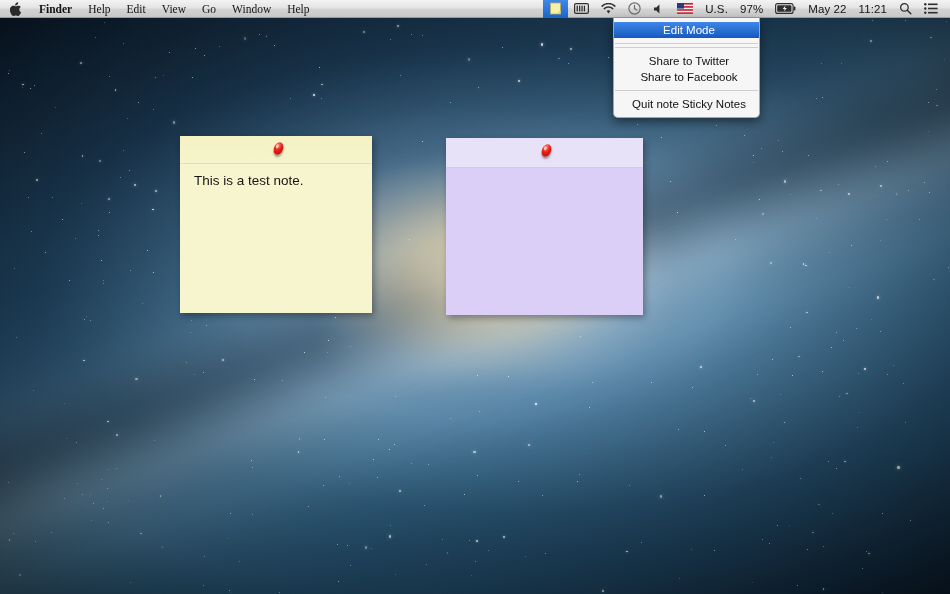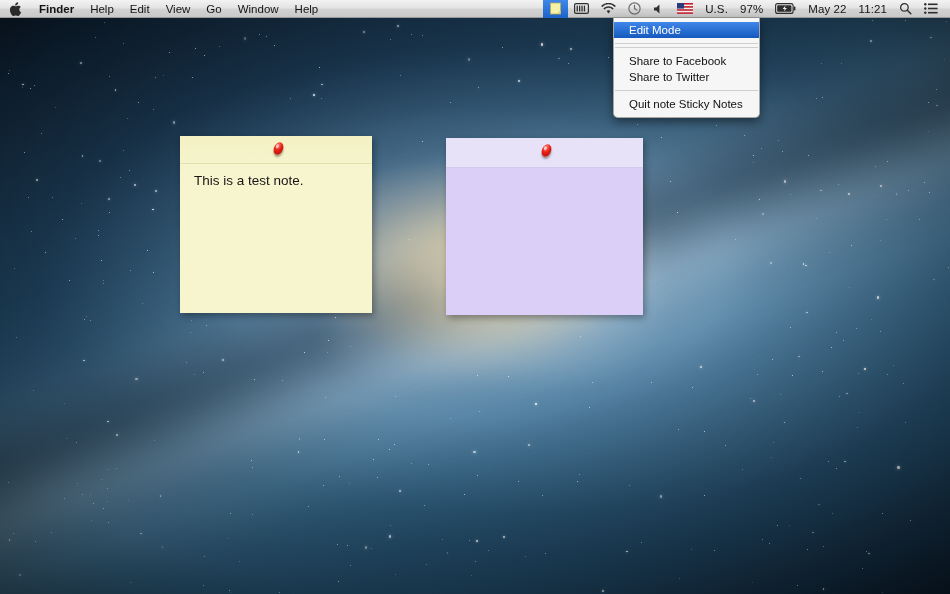--- a/index.html
+++ b/index.html
@@ -66,21 +66,21 @@
     position:absolute; left:0; top:0; width:950px; height:18px;
     background:linear-gradient(to bottom,#f3f3f3 0%,#e3e3e3 48%,#d4d4d4 52%,#c8c8c8 100%);
     border-bottom:1px solid #9a9a9a;
     display:flex; align-items:center;
     font-size:11.5px; color:#141414;
     z-index:50;
   }
   #menubar-left { display:flex; align-items:center; height:18px; }
   .mb-item {
     padding:0 8px; height:18px; line-height:18px;
-    white-space:nowrap; cursor:default;
+    white-space:nowrap; cursor:default;font-family:Liberation Serif, serif;
   }
   .mb-item.bold { font-weight:bold; }
   #apple-logo { padding:0 9px 0 10px; display:flex; align-items:center; height:18px; }
   #menubar-right {
     margin-left:auto; display:flex; align-items:center;
     height:18px; padding-right:6px;
   }
   .mb-status {
     height:18px; display:flex; align-items:center; justify-content:center;
     padding:0 6px; cursor:default;
@@ -96,20 +96,21 @@
     position:absolute; left:613px; top:18px; width:147px;
     background:#f6f6f6;
     border:1px solid #a6a6a6;
     border-top:none;
     border-radius:0 0 5px 5px;
     box-shadow:0 4px 10px rgba(0,0,0,0.45);
     padding:2px 0 3px 0;
     z-index:60;
     font-size:11.5px;
     color:#101010;
+    text-align:center;
   }
   .menu-item {
     height:16px; line-height:16px;
     padding:0 10px 0 15px;
     white-space:nowrap;
     cursor:default;
   }
   .menu-item.highlighted {
     background:linear-gradient(to bottom,#3f87e8,#1559bf);
     color:#ffffff;
@@ -652,20 +653,20 @@
   </div>
 </div>
 
 <div id="sticky-menu">
   <div class="menu-group">
     <div class="menu-item highlighted">Edit Mode</div>
   </div>
   <div class="menu-sep"></div>
   <div class="menu-sep"></div>
   <div class="menu-group">
+    <div class="menu-item">Share to Twitter</div>
     <div class="menu-item">Share to Facebook</div>
-    <div class="menu-item">Share to Twitter</div>
   </div>
   <div class="menu-sep"></div>
   <div class="menu-group">
     <div class="menu-item">Quit note Sticky Notes</div>
   </div>
 </div>
 
 </body></html>

